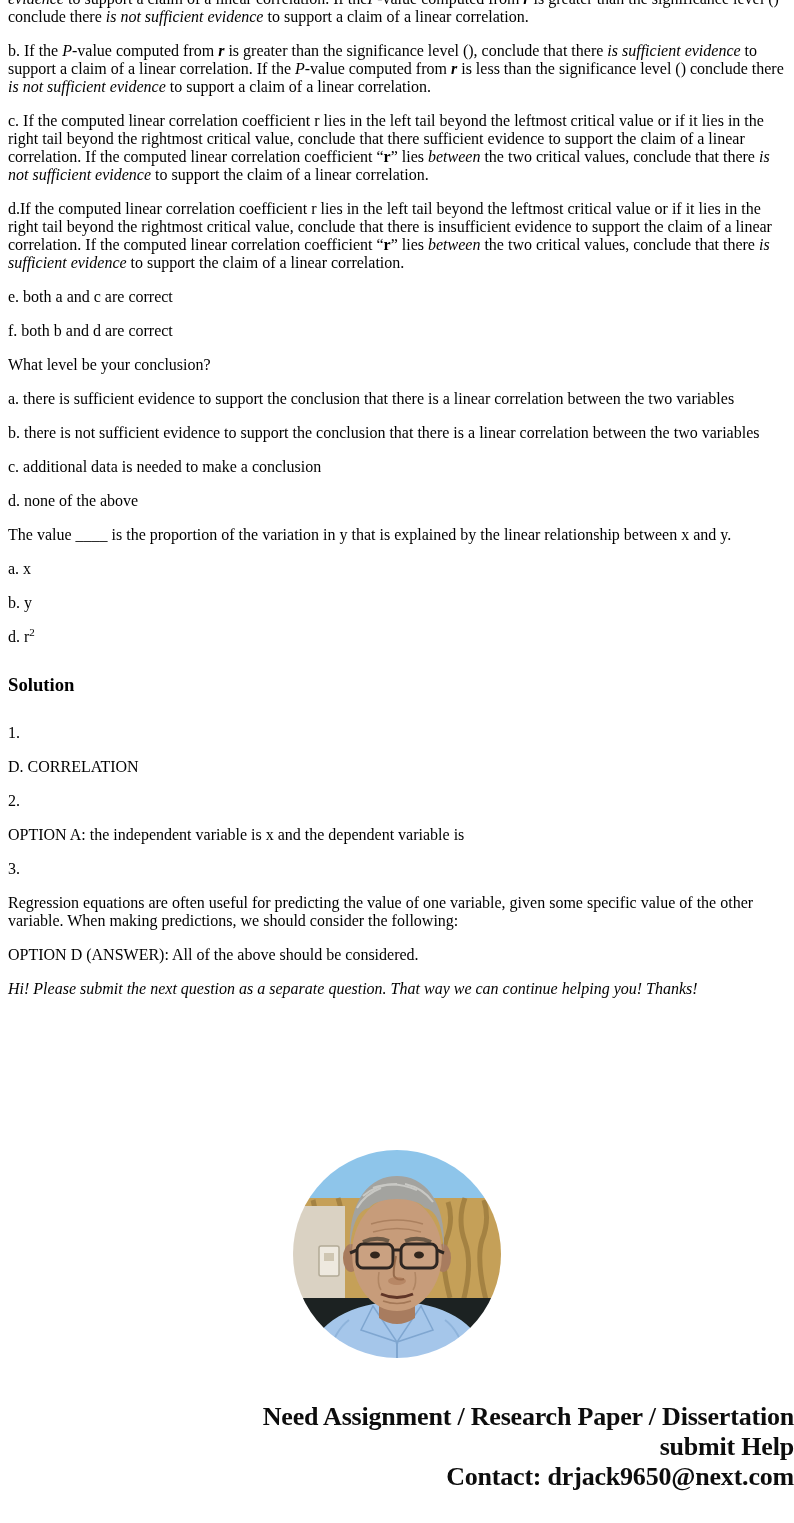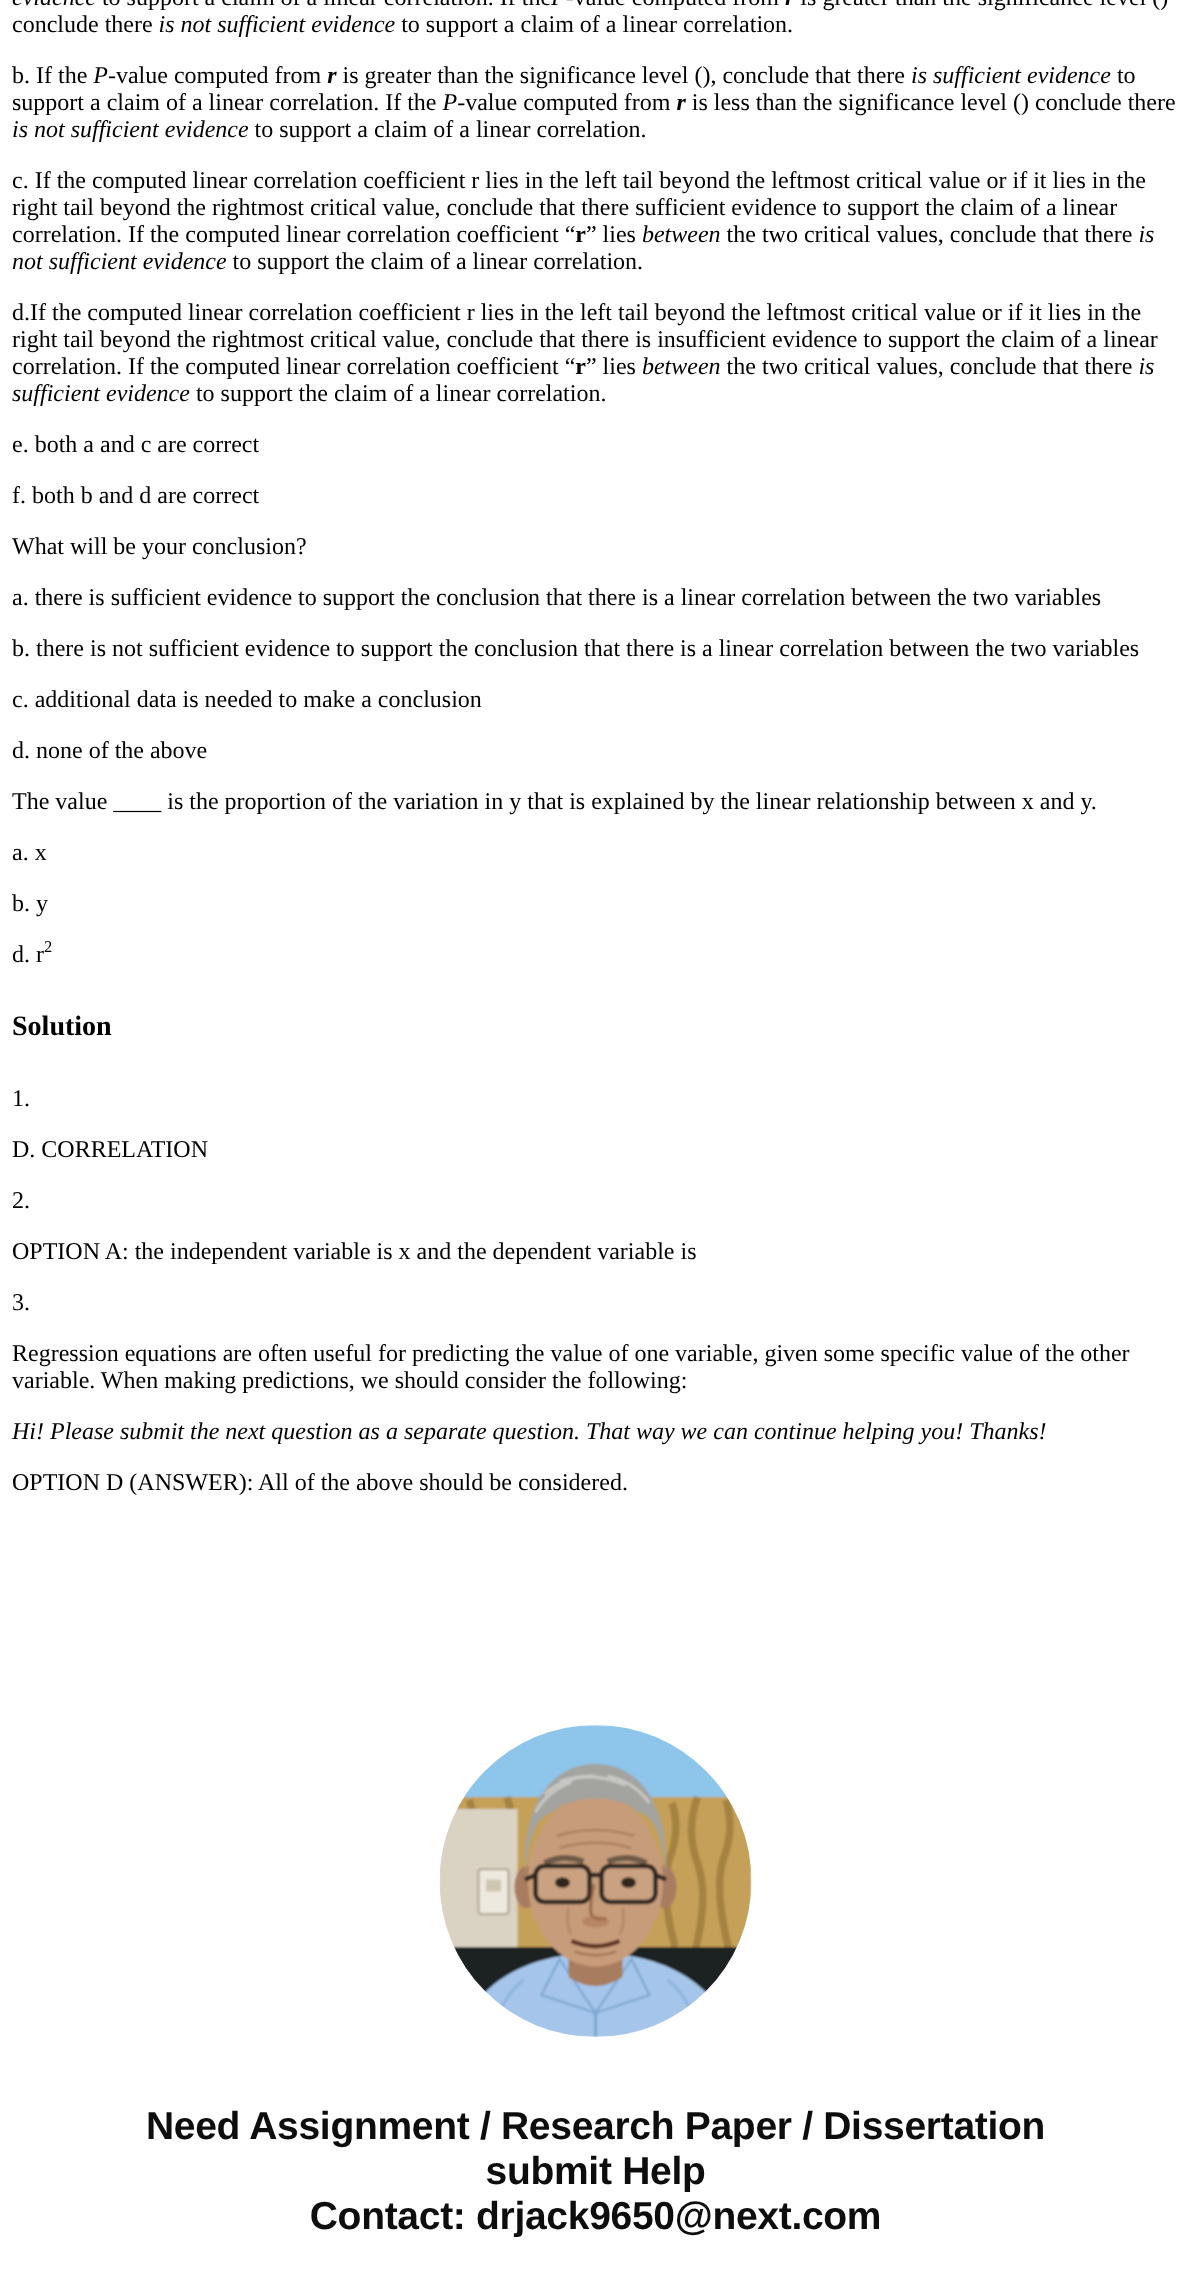--- a/index.html
+++ b/index.html
@@ -47,59 +47,59 @@
     overflow: hidden;
   }
   .avatar svg { display: block; }
 
   
   .footer {
     position: absolute;
     top: 1402px;
     left: 0;
     width: 100%;
-    text-align: center;
-    font-family: Liberation Sans, sans-serif;
+    text-align: right;
+    font-family: Liberation Serif, serif;
     font-weight: 700;
     font-size: 26px;
     line-height: 30px;
     letter-spacing: -0.2px;
     color: var(--footer-color, #0d0d0d);
   }
 </style>
 </head>
 <body>
 
 <div class="page">
 
   <div class="content">
       <p><span class="i">evidence</span><span> to support a claim of a linear correlation. If the</span><span class="i">P</span><span>-value computed from </span><span class="i b">r</span><span> is greater than the significance level () conclude there </span><span class="i">is not sufficient evidence</span><span> to support a claim of a linear correlation.</span></p>
       <p><span>b. If the </span><span class="i">P</span><span>-value computed from </span><span class="i b">r</span><span> is greater than the significance level (), conclude that there </span><span class="i">is sufficient evidence</span><span> to support a claim of a linear correlation. If the </span><span class="i">P</span><span>-value computed from </span><span class="i b">r</span><span> is less than the significance level () conclude there </span><span class="i">is not sufficient evidence</span><span> to support a claim of a linear correlation.</span></p>
       <p><span>c. If the computed linear correlation coefficient r lies in the left tail beyond the leftmost critical value or if it lies in the right tail beyond the rightmost critical value, conclude that there sufficient evidence to support the claim of a linear correlation. If the computed linear correlation coefficient “</span><span class="b">r</span><span>” lies </span><span class="i">between</span><span> the two critical values, conclude that there </span><span class="i">is not sufficient evidence</span><span> to support the claim of a linear correlation.</span></p>
       <p><span>d.If the computed linear correlation coefficient r lies in the left tail beyond the leftmost critical value or if it lies in the right tail beyond the rightmost critical value, conclude that there is insufficient evidence to support the claim of a linear correlation. If the computed linear correlation coefficient “</span><span class="b">r</span><span>” lies </span><span class="i">between</span><span> the two critical values, conclude that there </span><span class="i">is sufficient evidence</span><span> to support the claim of a linear correlation.</span></p>
       <p><span>e. both a and c are correct</span></p>
       <p><span>f. both b and d are correct</span></p>
-      <p><span>What will be your conclusion?</span></p>
+      <p><span>What level be your conclusion?</span></p>
       <p><span>a. there is sufficient evidence to support the conclusion that there is a linear correlation between the two variables</span></p>
       <p><span>b. there is not sufficient evidence to support the conclusion that there is a linear correlation between the two variables</span></p>
       <p><span>c. additional data is needed to make a conclusion</span></p>
       <p><span>d. none of the above</span></p>
       <p><span>The value ____ is the proportion of the variation in y that is explained by the linear relationship between x and y.</span></p>
       <p><span>a. x</span></p>
       <p><span>b. y</span></p>
       <p><span>d. r</span><sup>2</sup></p>
       <h3><span>Solution</span></h3>
       <p><span>1.</span></p>
       <p><span>D. CORRELATION</span></p>
       <p><span>2.</span></p>
       <p><span>OPTION A: the independent variable is x and the dependent variable is</span></p>
       <p><span>3.</span></p>
       <p><span>Regression equations are often useful for predicting the value of one variable, given some specific value of the other variable. When making predictions, we should consider the following:</span></p>
+      <p><span>OPTION D (ANSWER): All of the above should be considered.</span></p>
       <p><span class="i">Hi! Please submit the next question as a separate question. That way we can continue helping you! Thanks!</span></p>
-      <p><span>OPTION D (ANSWER): All of the above should be considered.</span></p>
     </div>
 
   <figure class="avatar">
     <svg viewBox="0 0 208 208" width="208" height="208">
       <defs>
         <filter id="soft">
             <feGaussianBlur stdDeviation="0.7"></feGaussianBlur>
           </filter>
       </defs>
       <g filter="url(#soft)">

